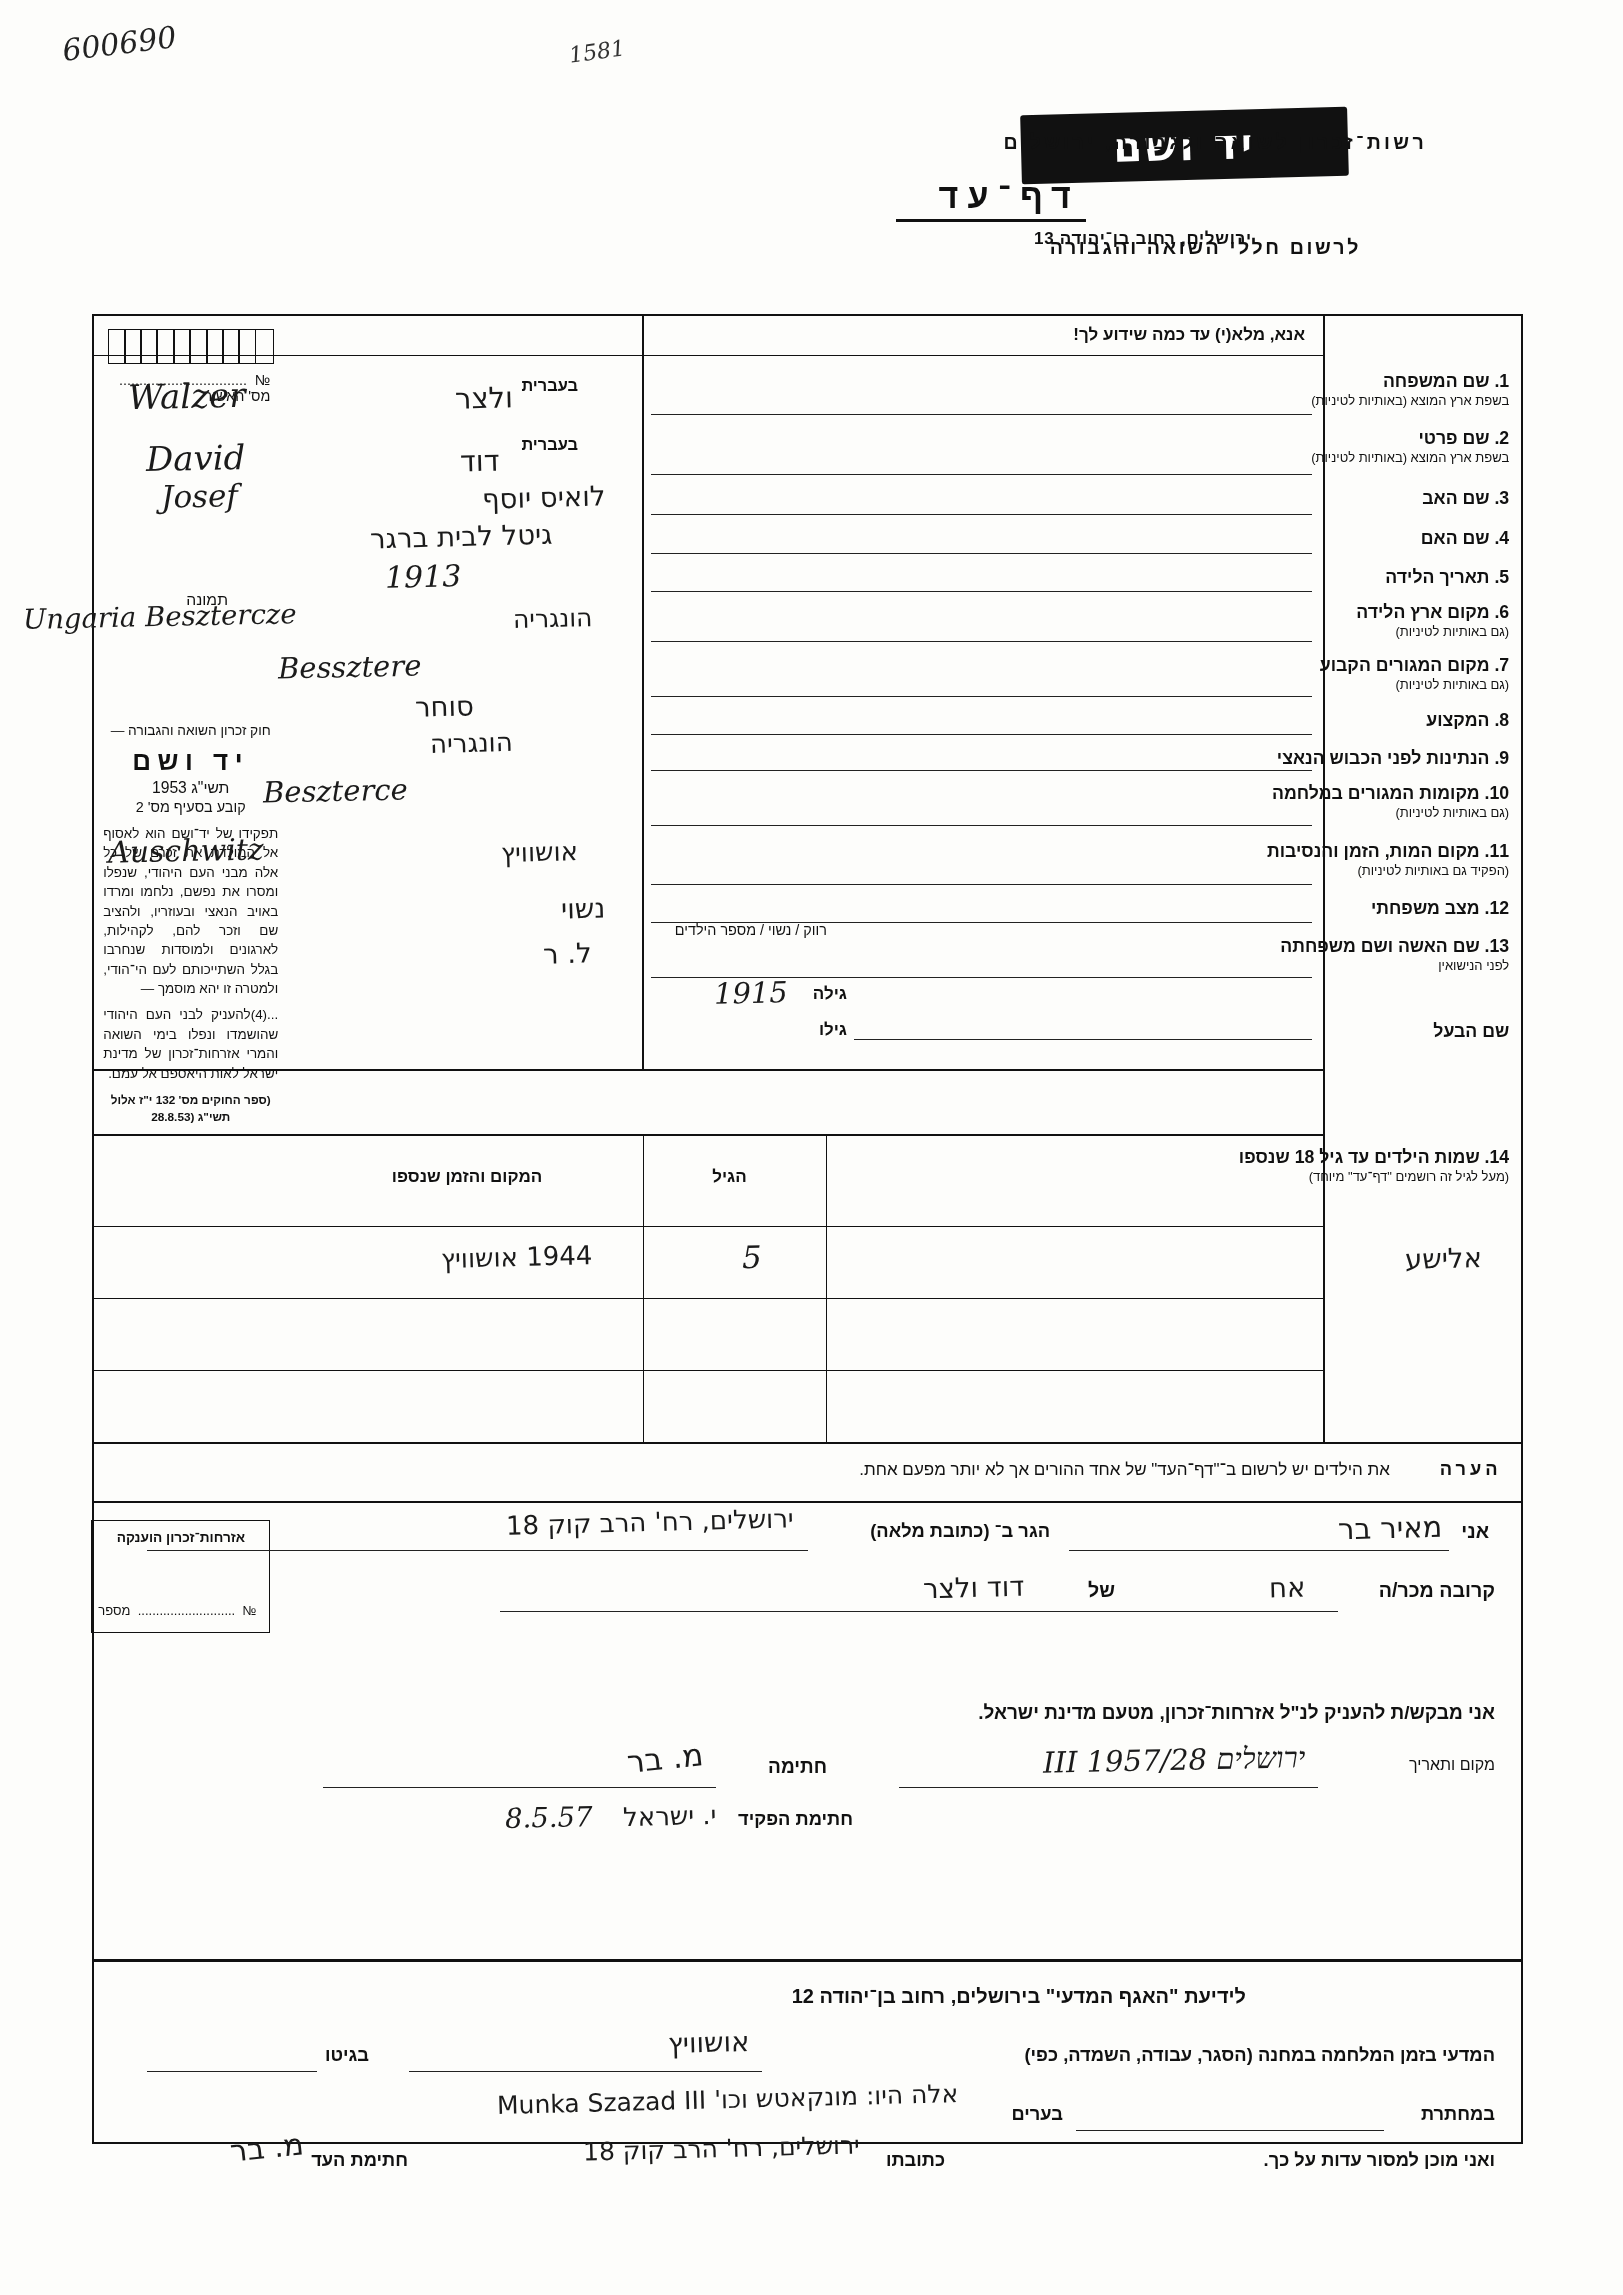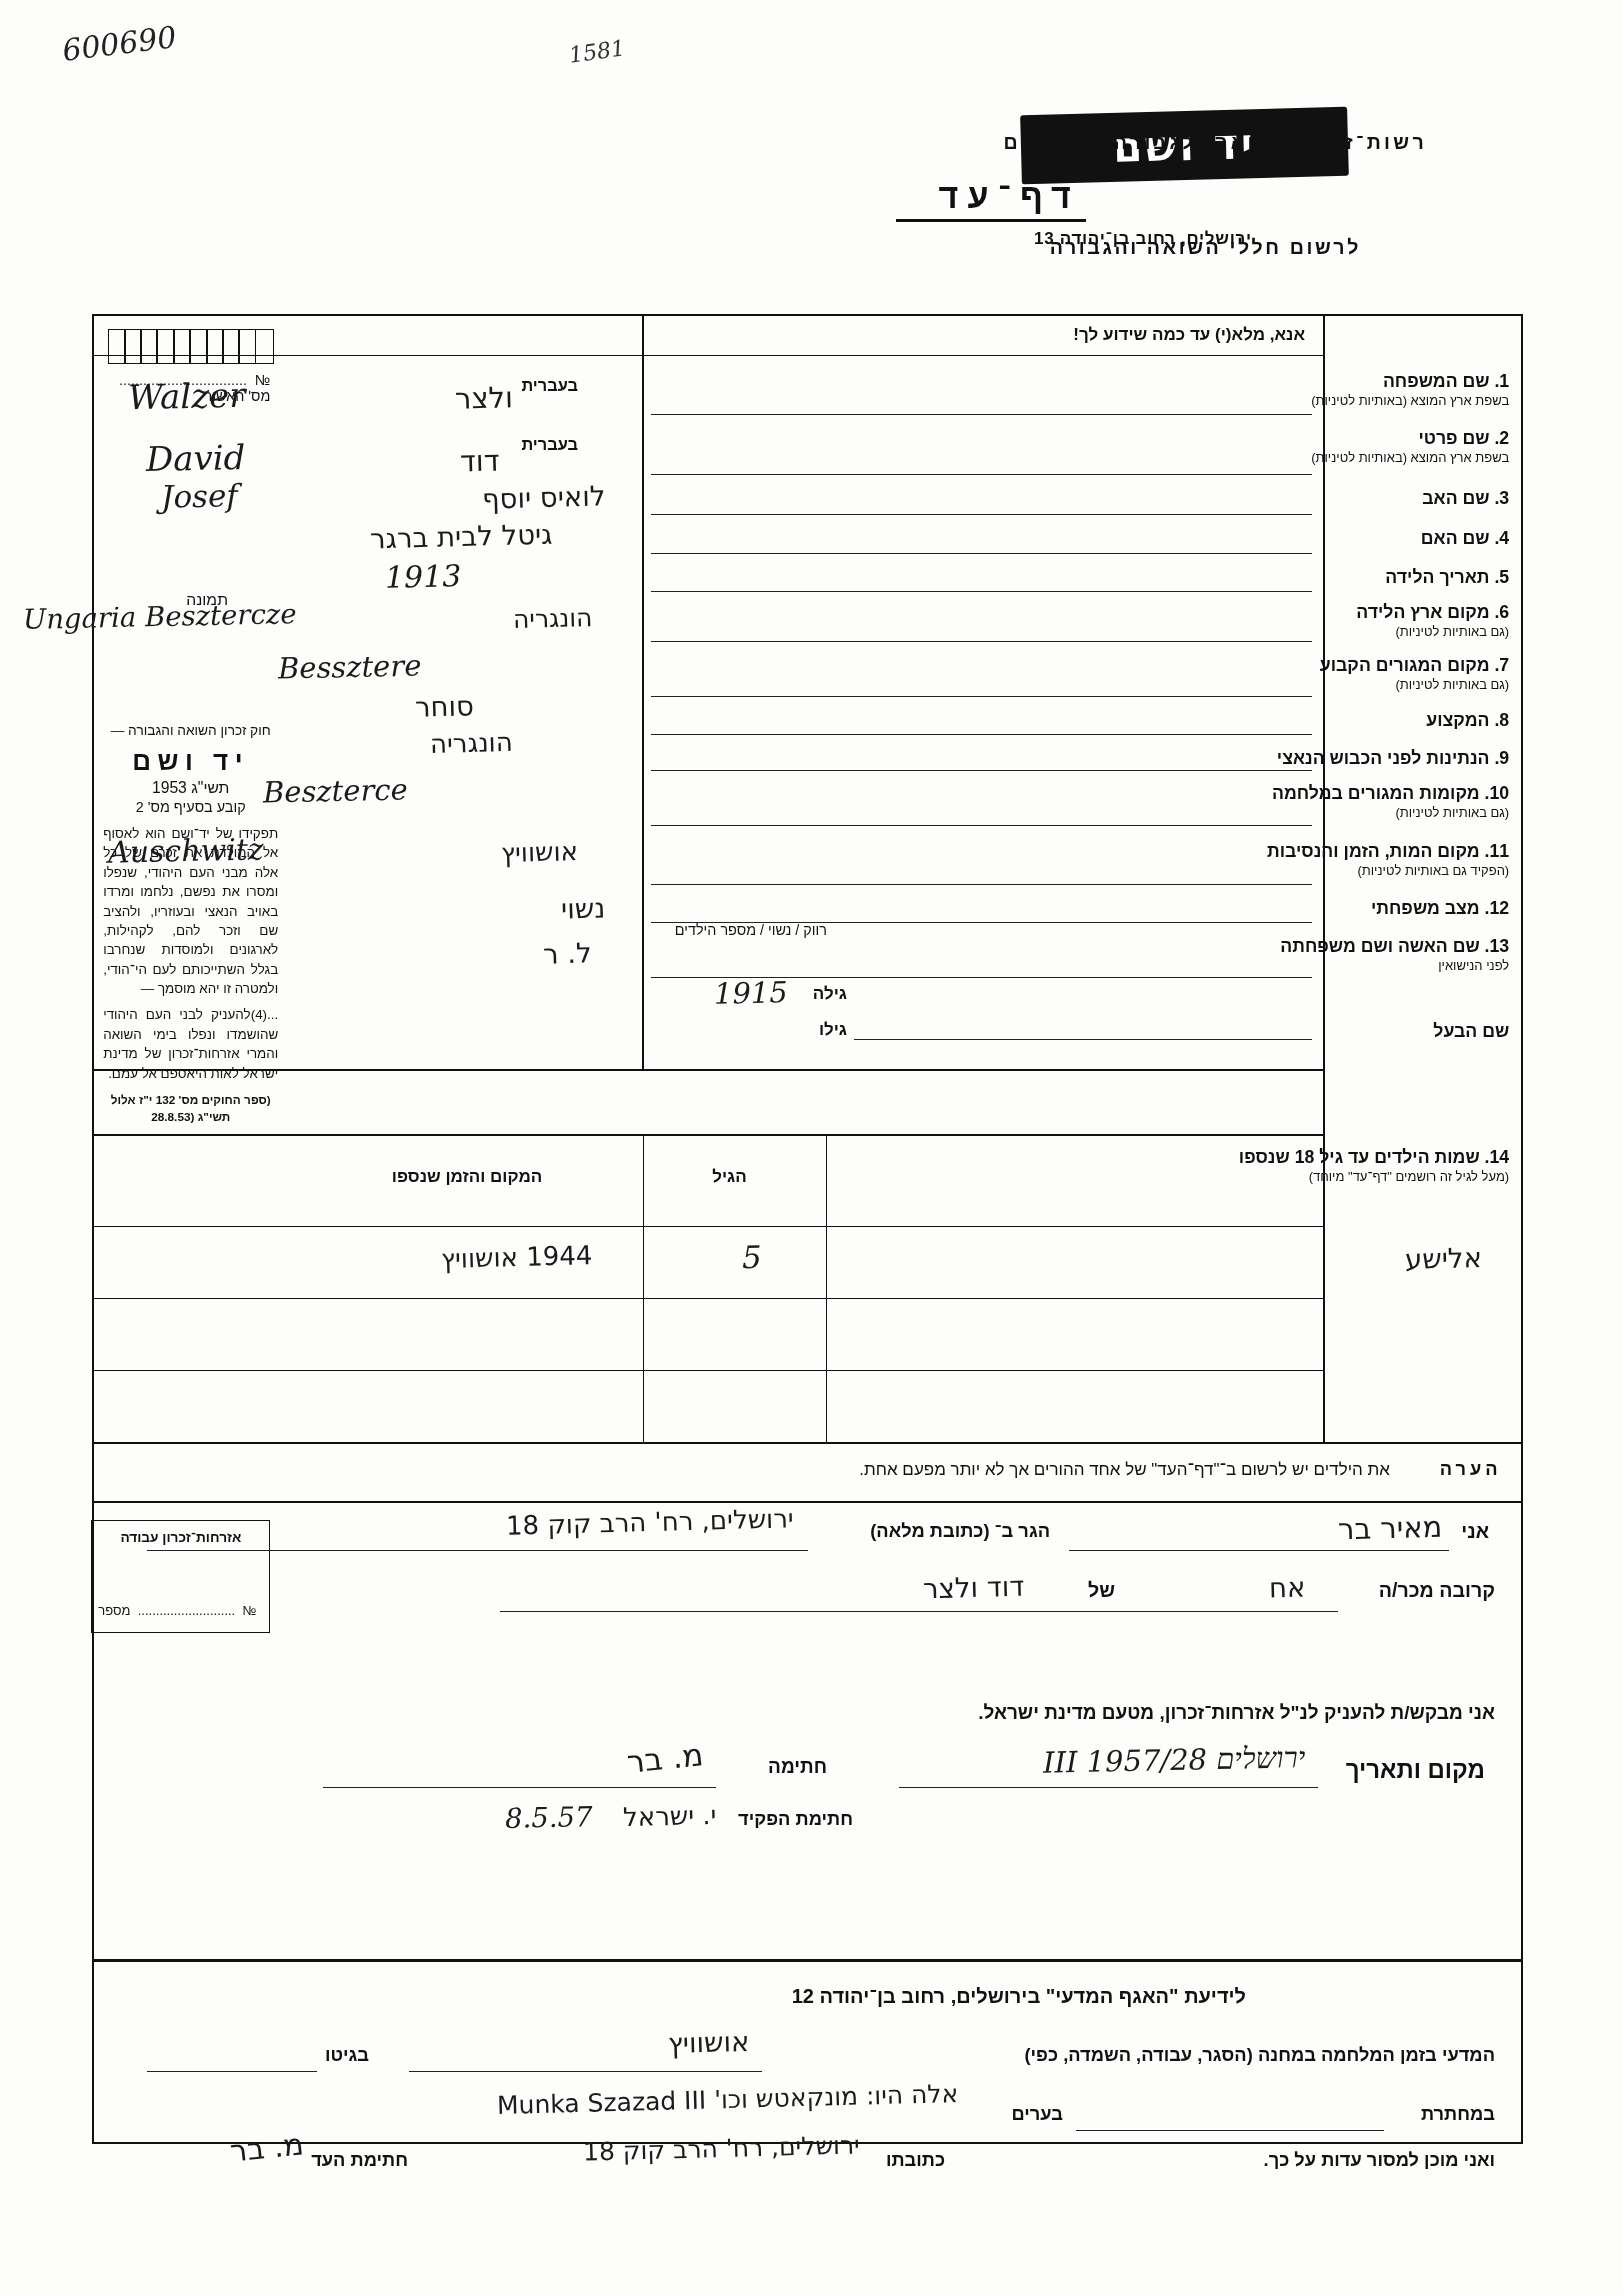--- a/index.html
+++ b/index.html
@@ -181,21 +181,21 @@
         <div id="law-yv">יד ושם</div>
         <div id="law-year">תשי"ג 1953</div>
         <div id="law-sec">קובע בסעיף מס' 2</div>
         <div id="law-body">תפקידו של יד־ושם הוא לאסוף אל המולדת את זכרם של כל אלה מבני העם היהודי, שנפלו ומסרו את נפשם, נלחמו ומרדו באויב הנאצי ובעוזריו, ולהציב שם וזכר להם, לקהילות, לארגונים ולמוסדות שנחרבו בגלל השתייכותם לעם הי־הודי, ולמטרה זו יהא מוסמך —</div>
         <div id="law-body" style="position:static;margin-top:6.5px;font-size:13.4px;line-height:1.45;text-align:justify;">...(4)להעניק לבני העם היהודי שהושמדו ונפלו בימי השואה והמרי אזרחות־זכרון של מדינת ישראל לאות היאספם אל עמם.</div>
         <div id="law-ref">(ספר החוקים מס' 132
 י"ז אלול תשי"ג (28.8.53</div>
       </div>
 
       <div id="cert-box">
-        <div id="cert-box-title">אזרחות־זכרון עבודה</div>
+        <div id="cert-box-title">אזרחות־זכרון הוענקה</div>
         <div id="cert-box-no">
           <span>№</span>
           &nbsp;...........................&nbsp;
           <span>מספר</span>
         </div>
       </div>
     </div>
 
     <div style="position:absolute;top:9.2px;right:216px;font-size:17px;font-weight:bold;">אנא, מלא(י) עד כמה שידוע לך!</div>
 
@@ -340,21 +340,21 @@
 
     <div style="position:absolute;top:1263px;right:26px;font-size:19.6px;font-weight:bold;">קרובה מכר/ה</div>
     <div class="hebhand" style="position:absolute;top:1255px;right:216px;font-size:27.5px;">אח</div>
     <div style="position:absolute;top:1263px;right:406px;font-size:19.6px;font-weight:bold;">של</div>
     <div class="hebhand" style="position:absolute;top:1255px;right:497px;font-size:27.5px;">דוד ולצר</div>
     <div class="dots" style="top:1295px;right:183px;width:838px;"></div>
 
 
     <div style="position:absolute;top:1386px;right:26px;width:1309px;text-align:right;font-size:19px;font-weight:bold;">אני מבקש/ת להעניק לנ"ל אזרחות־זכרון, מטעם מדינת ישראל.</div>
 
-    <div style="position:absolute;top:1440px;right:36px;font-size:24px;font-weight:bold;">מקום ותאריך</div>
+    <div style="position:absolute;top:1440px;right:26px;font-size:16px;font-weight:normal;">מקום ותאריך</div>
     <div class="hand" style="position:absolute;top:1427px;right:216px;font-size:29px;">ירושלים 28/III 1957</div>
     <div class="dots" style="top:1471px;right:203px;width:419px;"></div>
 
     <div style="position:absolute;top:1440px;right:694px;font-size:19px;font-weight:bold;">חתימה</div>
     <div class="hebhand" style="position:absolute;top:1424px;right:818px;font-size:31px;transform:rotate(-6deg);">מ. בר</div>
     <div class="dots" style="top:1471px;right:805px;width:393px;"></div>
 
     <div style="position:absolute;top:1492px;right:668px;font-size:18.3px;font-weight:bold;">חתימת הפקיד</div>
     <div class="hand" style="position:absolute;top:1485px;right:929px;font-size:27.5px;">8.5.57</div>
     <div class="hebhand" style="position:absolute;top:1485px;right:805px;font-size:26px;">י. ישראל</div>

